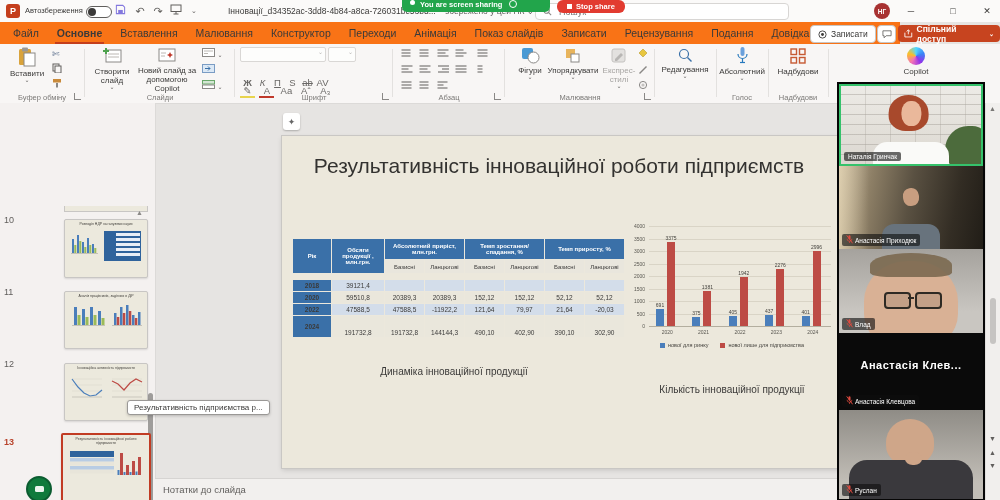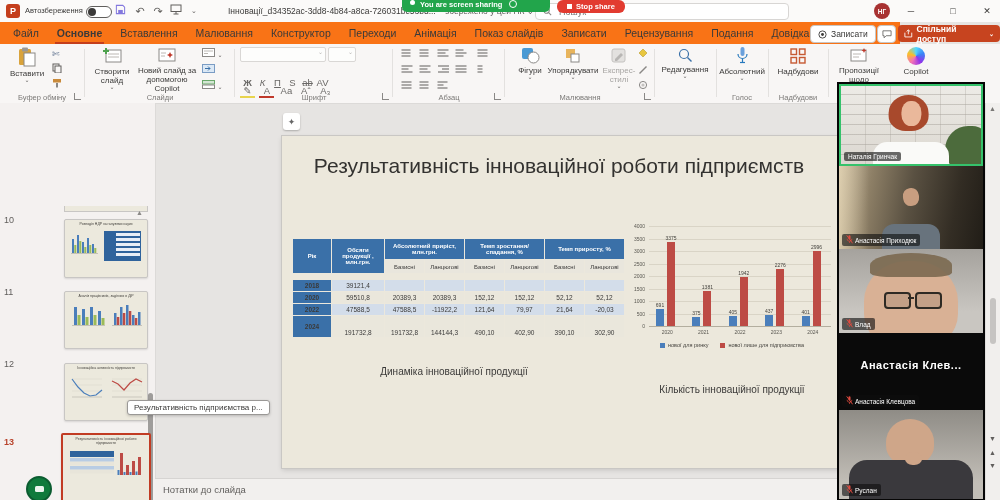--- a/index.html
+++ b/index.html
@@ -507,31 +507,20 @@
               <rect x="2" y="10.5" width="5.5" height="5.5"></rect>
               <rect x="10.5" y="10.5" width="5.5" height="5.5"></rect>
             </g>
           </svg>
         <span class="lbl">Надбудови</span>
       </div>
       <div class="grp-label">Надбудови</div>
     </div>
     <div class="sep" style="left:828px;"></div>
 
-    <div class="grp" style="left:830px;width:58px;">
-      <div class="bigbtn" style="left:1px;top:3px;width:56px;">
-        <svg width="20" height="17" viewBox="0 0 20 17">
-            <rect x="2" y="3" width="15" height="11" fill="#fff" stroke="#8a8886"></rect>
-            <path d="M15 1l.8 1.7L17.5 3.5l-1.7.8L15 6l-.8-1.7-1.7-.8 1.7-.8z" fill="#c0392b"></path>
-            <line x1="4" y1="7" x2="12" y2="7" stroke="#bcb8b4"></line>
-            <line x1="4" y1="10" x2="10" y2="10" stroke="#bcb8b4"></line>
-          </svg>
-        <span class="lbl">Пропозиції щодо</span>
-      </div>
-    </div>
     <div class="grp" style="left:890px;width:52px;">
       <div class="bigbtn" style="left:4px;top:3px;width:44px;">
         <span style="width:18px;height:18px;border-radius:50%;background:conic-gradient(#4fd8ff,#3b82f6,#9333ea,#f472b6,#fbbf24,#4fd8ff);display:inline-block;"></span>
         <span class="lbl">Copilot</span>
       </div>
     </div>
   </div>
 
   <div id="thumbs">
     <div class="part-thumb"></div>

